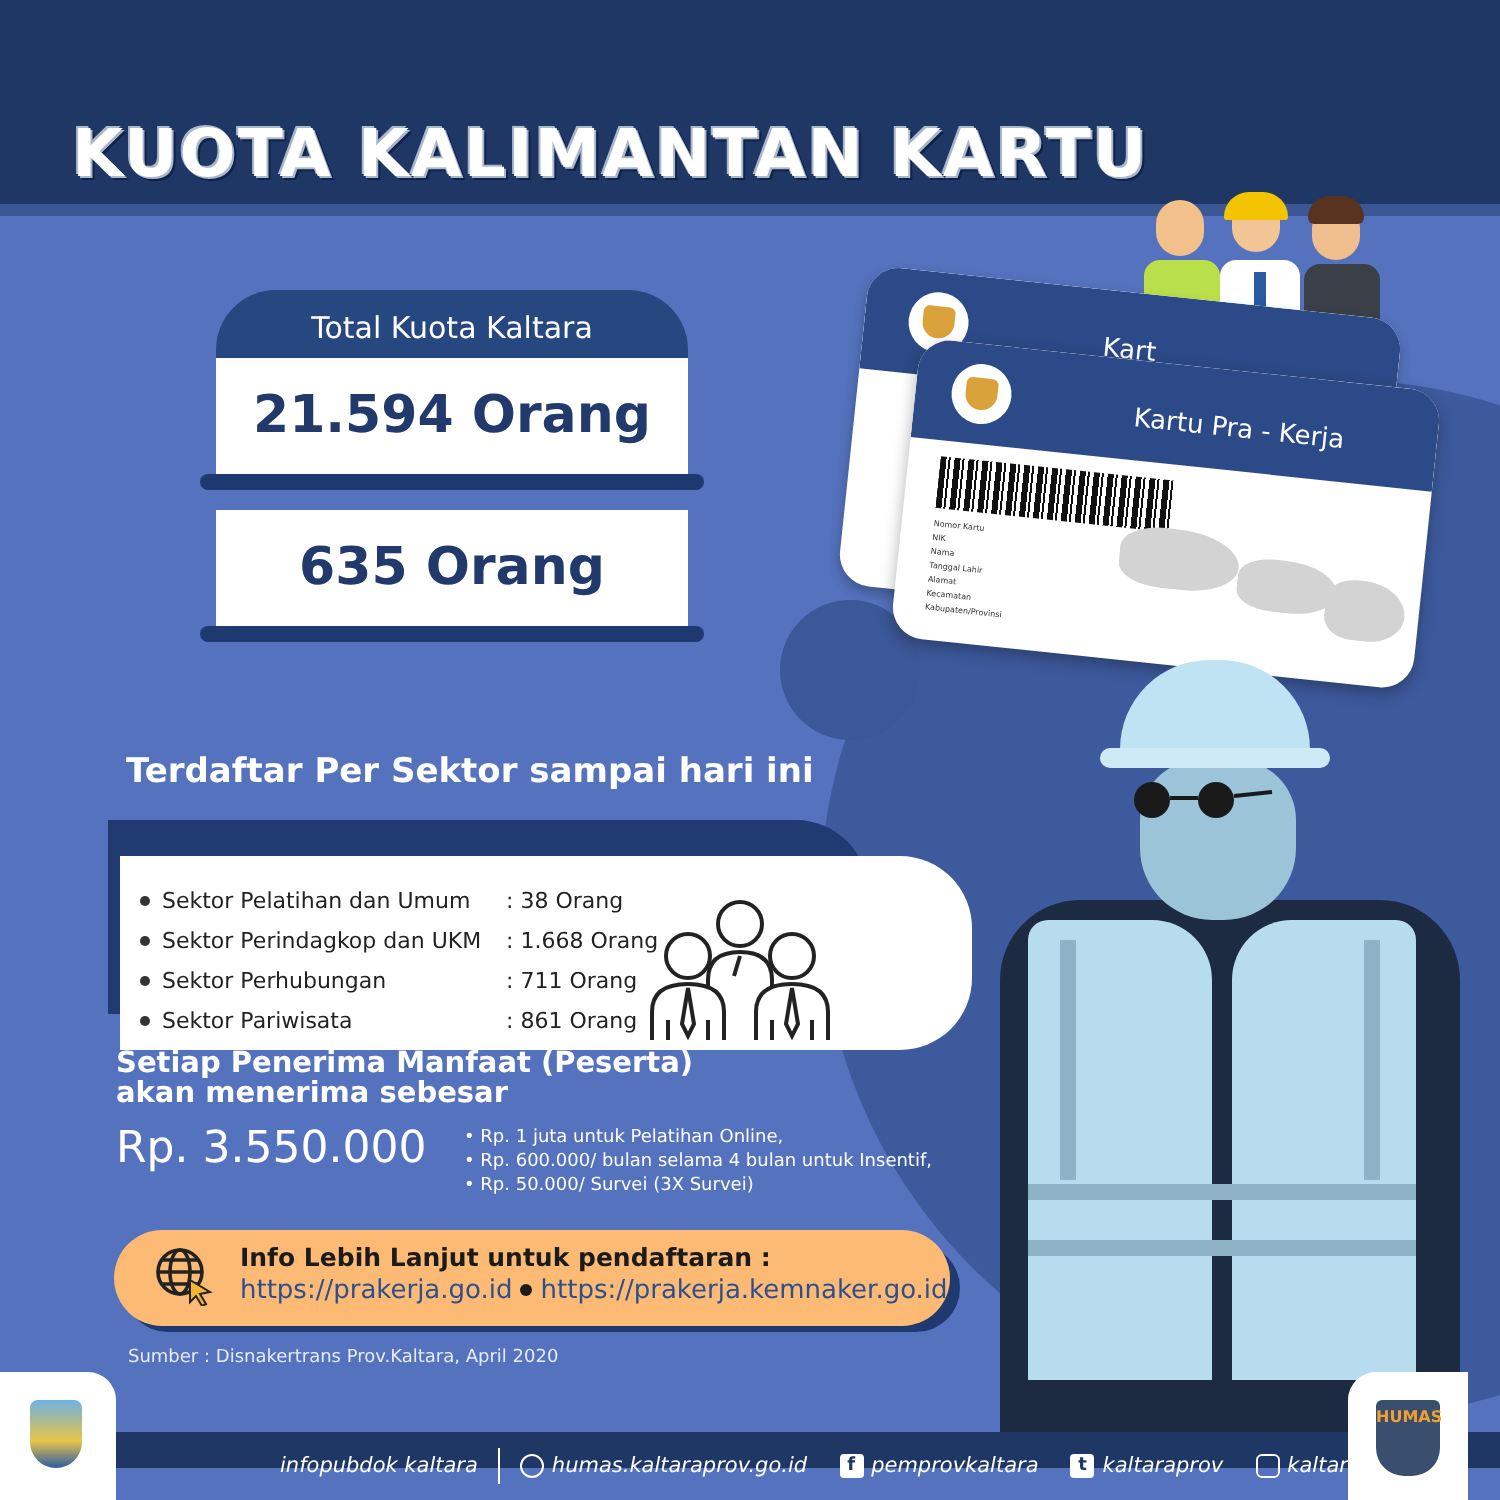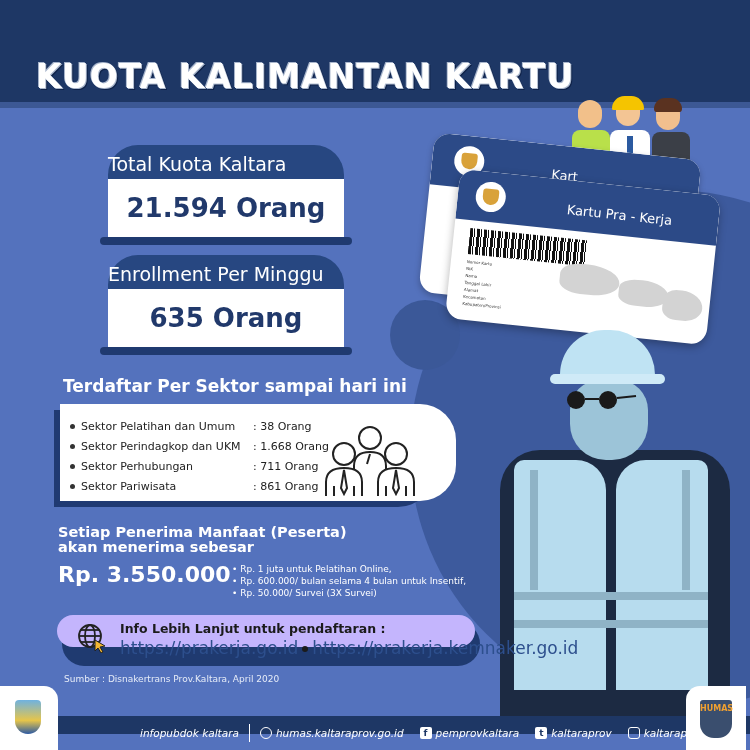--- a/index.html
+++ b/index.html
@@ -14,47 +14,47 @@
     text-shadow: -1px -1px 0 #a9b6cc, 1px 1px 0 #a9b6cc, 2px 2px 0 #0f2248; }
   .title.l1 { top: 22px; }
   .title.l2 { top: 60px; }
 
   
   .big-circle { position: absolute; left: 410px; top: 190px; width: 520px; height: 520px; border-radius: 50%; background: #3d5a9d; }
   .small-circle { position: absolute; left: 390px; top: 300px; width: 70px; height: 70px; border-radius: 50%; background: #3b5898; }
 
   
   .stat { position: absolute; left: 100px; width: 252px; }
-  .stat-tab { height: 34px; margin: 0 8px; background: #274781; border-radius: 30px 30px 0 0; color: #ffffff; font-size: 19px; text-align: left; line-height: 38px; }
+  .stat-tab { height: 34px; margin: 0 8px; background: #274781; border-radius: 30px 30px 0 0; color: #ffffff; font-size: 15px; text-align: center; line-height: 38px; }
   .stat-body { height: 58px; background: #ffffff; margin: 0 8px; color: #21396b; font-weight: bold; font-size: 26px; text-align: center; line-height: 58px; }
   .stat-base { height: 8px; background: #1f3a70; border-radius: 6px; }
   .stat.s1 { top: 145px; }
   .stat.s2 { top: 255px; }
 
   
   .sector-title { position: absolute; left: 63px; top: 376px; color: #ffffff; font-weight: bold; font-size: 17px; }
   .sector-box-shadow { position: absolute; left: 54px; top: 410px; width: 380px; height: 97px; background: #203a72; border-radius: 0 36px 36px 0; }
-  .sector-box { position: absolute; left: 60px; top: 404px; width: 396px; height: 97px; background: #ffffff; border-radius: 0 36px 36px 0; }
+  .sector-box { position: absolute; left: 60px; top: 428px; width: 426px; height: 97px; background: #ffffff; border-radius: 0 36px 36px 0; }
   .sector-row { position: absolute; left: 10px; height: 20px; font-size: 11px; color: #222; display: flex; align-items: center; }
   .sector-row .bullet { width: 5px; height: 5px; border-radius: 50%; background: #333; margin-right: 6px; }
   .sector-row .name { width: 172px; }
   .sector-row .val { width: 100px; }
   .people-icon { position: absolute; left: 264px; top: 18px; width: 92px; height: 74px; }
 
   
   .benefit-title { position: absolute; left: 58px; top: 525px; color: #ffffff; font-weight: bold; font-size: 14.5px; line-height: 15px; }
-  .benefit-amount { position: absolute; left: 58px; top: 562px; color: #ffffff; font-weight: bold; font-size: 22px; }
+  .benefit-amount { position: absolute; left: 58px; top: 562px; color: #ffffff; font-weight: normal; font-size: 22px; }
   .benefit-items { position: absolute; left: 232px; top: 563px; color: #ffffff; font-size: 9px; line-height: 12px; }
 
   
   .info-shadow { position: absolute; left: 62px; top: 622px; width: 418px; height: 44px; background: #1f3a70; border-radius: 24px; }
-  .info { position: absolute; left: 57px; top: 615px; width: 418px; height: 32px; background: #c4b5fd; border-radius: 24px; }
+  .info { position: absolute; left: 57px; top: 615px; width: 418px; height: 48px; background: #fdba74; border-radius: 24px; }
   .info .globe { position: absolute; left: 20px; top: 8px; width: 30px; height: 30px; }
   .info-label { position: absolute; left: 63px; top: 6px; font-weight: bold; font-size: 12.5px; color: #1b1b1b; }
-  .info-links { position: absolute; left: 63px; top: 23px; font-size: 17px; color: #2d4f8d; white-space: nowrap; }
+  .info-links { position: absolute; left: 63px; top: 23px; font-size: 13px; color: #2d4f8d; white-space: nowrap; }
   .info-links .dot { display: inline-block; width: 6px; height: 6px; border-radius: 50%; background: #1b1b1b; margin: 0 4px; vertical-align: middle; }
 
   .source { position: absolute; left: 64px; top: 674px; color: #e6ecf8; font-size: 9px; }
 
   
   .card-back { position: absolute; left: 426px; top: 146px; width: 268px; height: 160px; background: #ffffff; border-radius: 16px; transform: rotate(6deg); overflow: hidden; box-shadow: 0 3px 6px rgba(0,0,0,.25); }
   .card-back .band { height: 52px; background: #2c4a87; }
   .card-front { position: absolute; left: 452px; top: 182px; width: 262px; height: 150px; background: #ffffff; border-radius: 16px; transform: rotate(6deg); overflow: hidden; box-shadow: 0 3px 8px rgba(0,0,0,.3); }
   .card-front .band { height: 50px; background: #2c4a87; }
   .card-title { position: absolute; color: #ffffff; font-size: 13px; }
@@ -82,21 +82,21 @@
   .glasses { position: absolute; left: 58px; top: 60px; width: 80px; height: 20px; }
   .torso { position: absolute; left: 0; top: 120px; width: 230px; height: 270px; background: #1c2a42; border-radius: 40px 40px 0 0; }
   .vest-l { position: absolute; left: 14px; top: 130px; width: 92px; height: 230px; background: #b7dcee; border-radius: 10px 30px 0 0; }
   .vest-r { position: absolute; left: 116px; top: 130px; width: 92px; height: 230px; background: #b7dcee; border-radius: 30px 10px 0 0; }
   .vest-stripe { position: absolute; height: 8px; background: #8fb3c6; }
 
   
   .footer { position: absolute; left: 0; top: 716px; width: 750px; height: 18px; background: #1e3765; }
   .logo-box { position: absolute; width: 58px; height: 64px; background: #ffffff; top: 686px; }
   .logo-box.left { left: 0; border-radius: 0 14px 0 0; }
-  .logo-box.right { right: 4px; border-radius: 14px 0 0 0; width: 60px; }
+  .logo-box.right { right: 16px; border-radius: 14px 0 0 0; width: 60px; }
   .crest { position: absolute; left: 15px; top: 14px; width: 26px; height: 34px; background: linear-gradient(#6fb2e0, #e6c54a 60%, #2d5aa3); border-radius: 4px 4px 13px 13px; }
   .humas { position: absolute; left: 14px; top: 14px; width: 32px; height: 38px; background: #3a4e6e; border-radius: 3px 3px 14px 14px; color: #f0a030; font-size: 8px; font-weight: bold; text-align: center; line-height: 18px; }
   .footer-items { position: absolute; left: 140px; top: 0; height: 34px; display: flex; align-items: center; color: #ffffff; font-style: italic; font-size: 10.5px; white-space: nowrap; }
   .footer-items .sep { width: 1px; height: 18px; background: #ffffff; margin: 0 10px; }
   .footer-items .fi { display: flex; align-items: center; margin-right: 16px; }
   .ficon { width: 12px; height: 12px; margin-right: 4px; border-radius: 2px; background: #ffffff; color: #1e3765; font-size: 9px; font-weight: bold; font-style: normal; display: inline-flex; align-items: center; justify-content: center; }
   .ficon.globe-f { border-radius: 50%; background: transparent; border: 1.5px solid #fff; color: #fff; }
   .ficon.insta { background: transparent; border: 1.5px solid #fff; border-radius: 3px; }
 </style>
 </head>
@@ -171,21 +171,20 @@
     <div class="helmet"></div>
     <div class="helmet-brim"></div>
   </div>
 
   <div class="stat s1">
     <div class="stat-tab">Total Kuota Kaltara</div>
     <div class="stat-body">21.594 Orang</div>
     <div class="stat-base"></div>
   </div>
   <div class="stat s2">
-    <div class="stat-tab">Enrollment Per Minggu</div>
     <div class="stat-body">635 Orang</div>
     <div class="stat-base"></div>
   </div>
 
   <div class="sector-title">Terdaftar Per Sektor sampai hari ini</div>
   <div class="sector-box-shadow"></div>
   <div class="sector-box">
     <div class="sector-row" style="top:12px;">
       <span class="bullet"></span>
       <span class="name">Sektor Pelatihan dan Umum</span>

